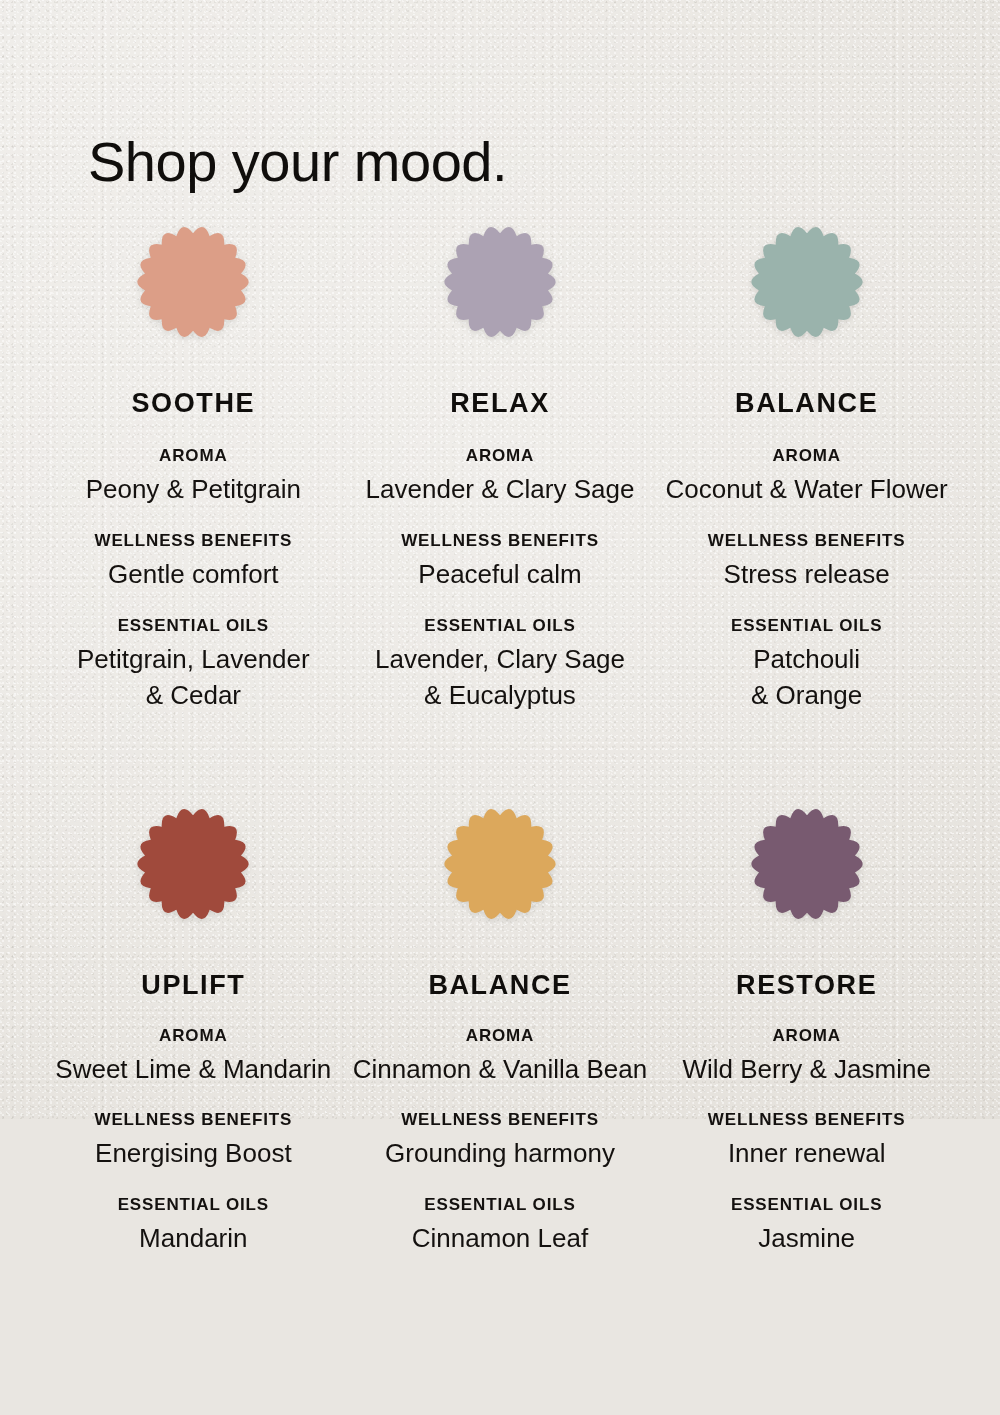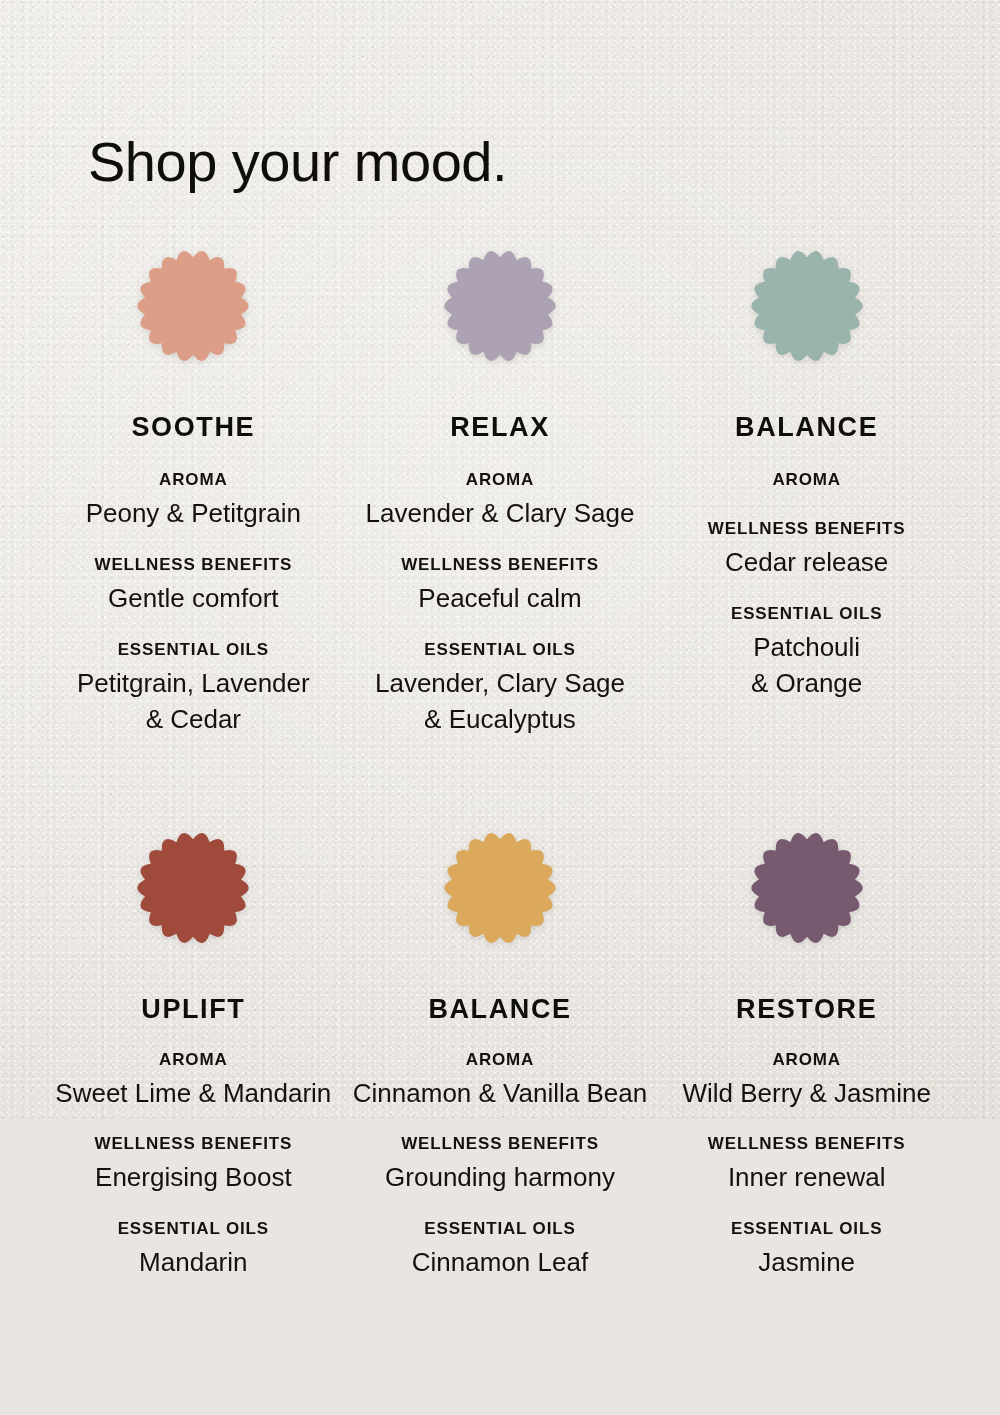--- a/index.html
+++ b/index.html
@@ -62,21 +62,21 @@
     font-weight: 400;
     letter-spacing: -0.5px;
     color: #100e0c;
     white-space: nowrap;
   }
 
   
   .mood-grid {
     position: absolute;
     left: 40px;
-    top: 244px;
+    top: 220px;
     width: 920px;
     display: grid;
     grid-template-columns: repeat(3, 1fr);
     row-gap: 88px;
   }
 
   .mood-card {
     display: flex;
     flex-direction: column;
     align-items: center;
@@ -190,24 +190,25 @@
 
     <div class="mood-card">
       <div class="swatch-wrap">
         <svg class="swatch" viewBox="0 0 200 200">
           <path class="scallop-path" d="M 100.00 16.00 Q 118.98 -7.62 128.73 21.07 Q 154.64 5.36 153.99 35.65 Q 183.71 29.76 172.75 58.00 Q 202.69 62.63 182.72 85.41 Q 209.28 100.00 182.72 114.59 Q 202.69 137.37 172.75 142.00 Q 183.71 170.24 153.99 164.35 Q 154.64 194.64 128.73 178.93 Q 118.98 207.62 100.00 184.00 Q 81.02 207.62 71.27 178.93 Q 45.36 194.64 46.01 164.35 Q 16.29 170.24 27.25 142.00 Q -2.69 137.37 17.28 114.59 Q -9.28 100.00 17.28 85.41 Q -2.69 62.63 27.25 58.00 Q 16.29 29.76 46.01 35.65 Q 45.36 5.36 71.27 21.07 Q 81.02 -7.62 100.00 16.00 Z" fill="#9ab3ac"></path>
         </svg>
       </div>
       <div class="mood-name">BALANCE</div>
       <div class="attr-block">
         <div class="attr-label">AROMA</div>
-      </div>
-      <div class="attr-block">
-        <div class="attr-label">WELLNESS BENEFITS</div>
-        <div class="attr-value">Cedar release</div>
+        <div class="attr-value">Coconut &amp; Water Flower</div>
+      </div>
+      <div class="attr-block">
+        <div class="attr-label">WELLNESS BENEFITS</div>
+        <div class="attr-value">Stress release</div>
       </div>
       <div class="attr-block">
         <div class="attr-label">ESSENTIAL OILS</div>
         <div class="attr-value">Patchouli
 &amp; Orange</div>
       </div>
     </div>
 
     <div class="mood-card row2">
       <div class="swatch-wrap">

